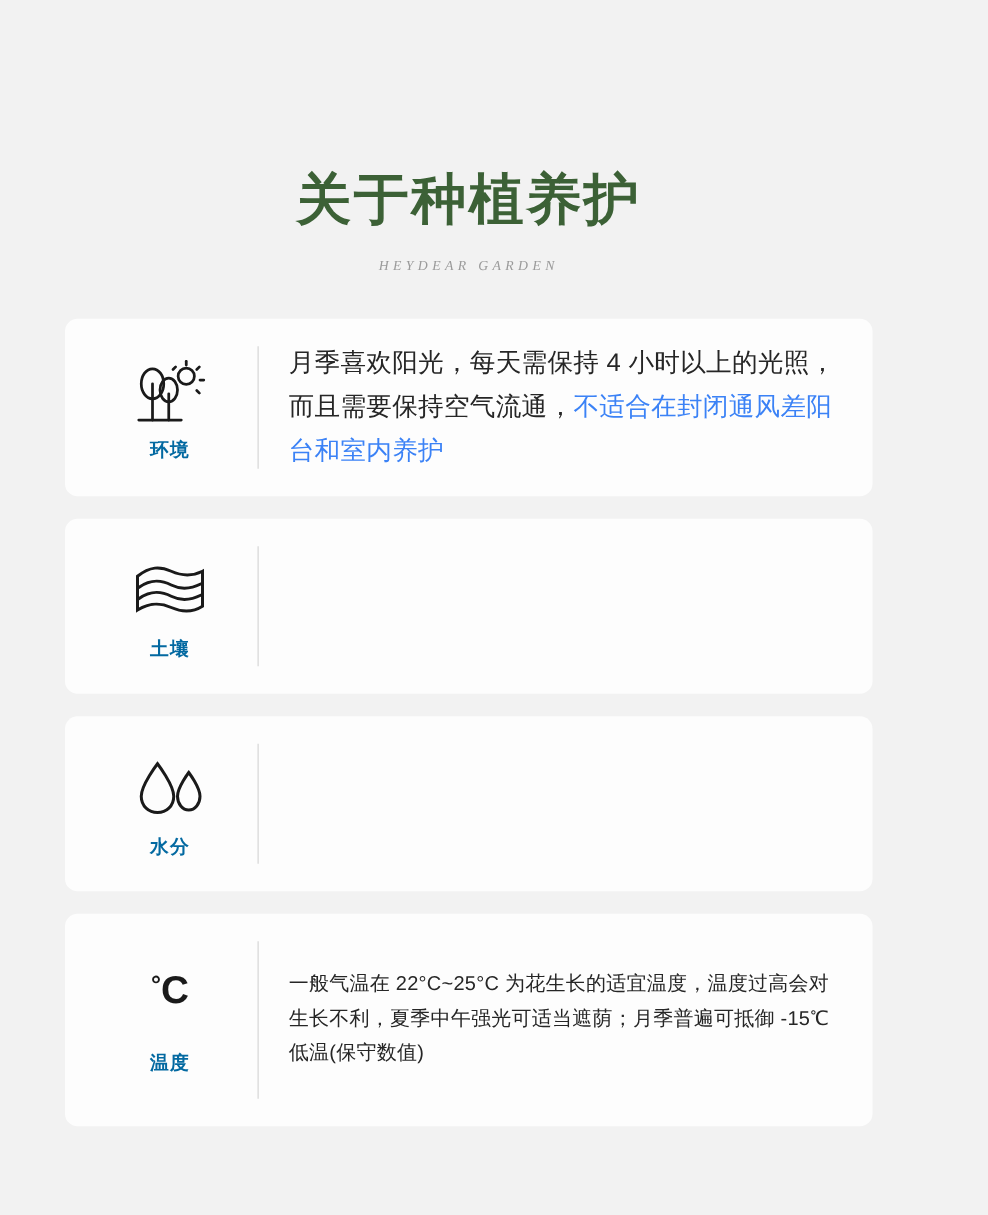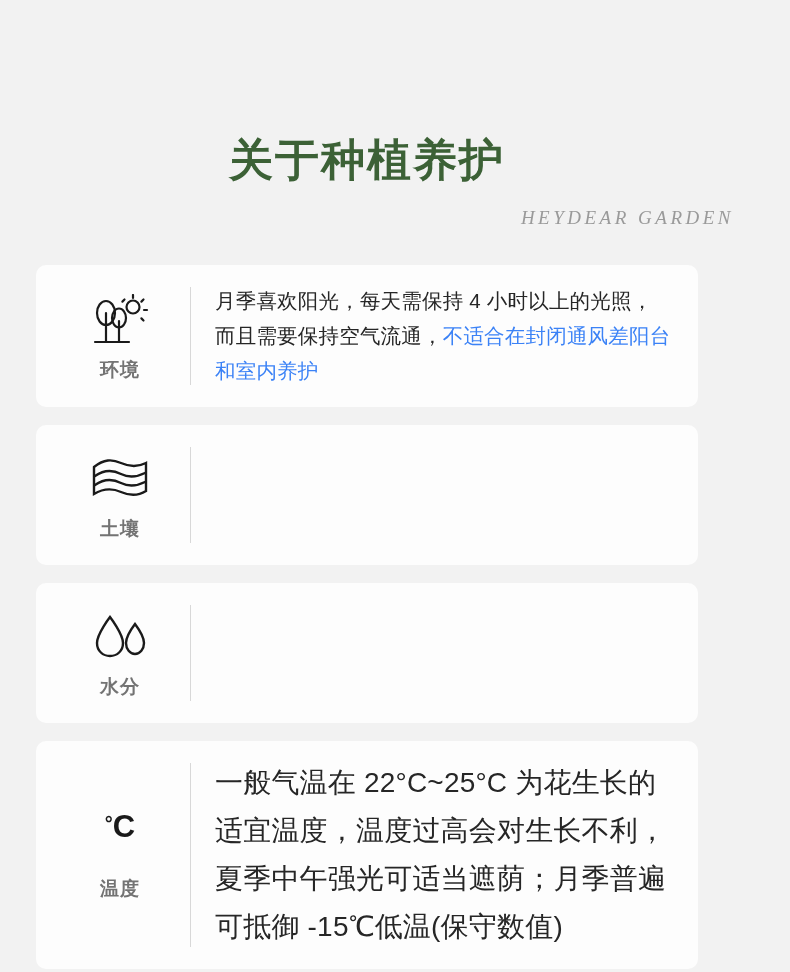--- a/index.html
+++ b/index.html
@@ -12,41 +12,41 @@
     height: 972px;
     background: #f2f2f2;
     font-family: "Liberation Sans", sans-serif;
     overflow: hidden;
   }
   .page {
     width: 734px;
     height: 972px;
     position: relative;
     background: #f2f2f2;
+    padding-left: 16px;
   }
   .header {
     padding-top: 134px;
     text-align: center;
   }
   .title {
     font-size: 44px;
     font-weight: 700;
     color: #3c6136;
     letter-spacing: 2px;
     line-height: 1.2;
     margin: 0;
   }
   .subtitle {
     margin-top: 20px;
-    font-size: 19px;
+    font-size: 11px;
     letter-spacing: 3.5px;
     color: #9a9a9a;
     font-style: italic;
     font-family: "Liberation Serif", serif;
-    text-align: right;
   }
   .cards {
     margin-top: 36px;
     padding: 0 36px;
   }
   .card {
     background: #fdfdfd;
     border-radius: 10px;
     display: flex;
     align-items: stretch;
@@ -65,23 +65,23 @@
   }
   .glyph {
     height: 56px;
     display: flex;
     align-items: center;
     justify-content: center;
     color: #1a1a1a;
   }
   .icon-label {
     margin-top: 9px;
-    font-size: 19px;
+    font-size: 15px;
     font-weight: 700;
-    color: #737373;
+    color: #0369a1;
     letter-spacing: 1px;
   }
   .divider {
     width: 1px;
     background: #d8d8d8;
     margin: 6px 0;
     flex: 0 0 1px;
   }
   .card-body {
     flex: 1 1 auto;
@@ -105,21 +105,21 @@
     line-height: 1;
     display: flex;
     align-items: flex-start;
   }
   .temp-glyph .deg {
     font-size: 20px;
     line-height: 1;
     margin-top: 2px;
   }
   .card.temperature { min-height: 170px; }
-  .card.temperature .card-text { font-size: 28px; }
+  .card.temperature .card-text { font-size: 16px; }
 </style>
 </head>
 <body>
 
 <div class="page">
 
   <div class="header">
     <div class="title">关于种植养护</div>
     <div class="subtitle">HEYDEAR GARDEN</div>
   </div>

